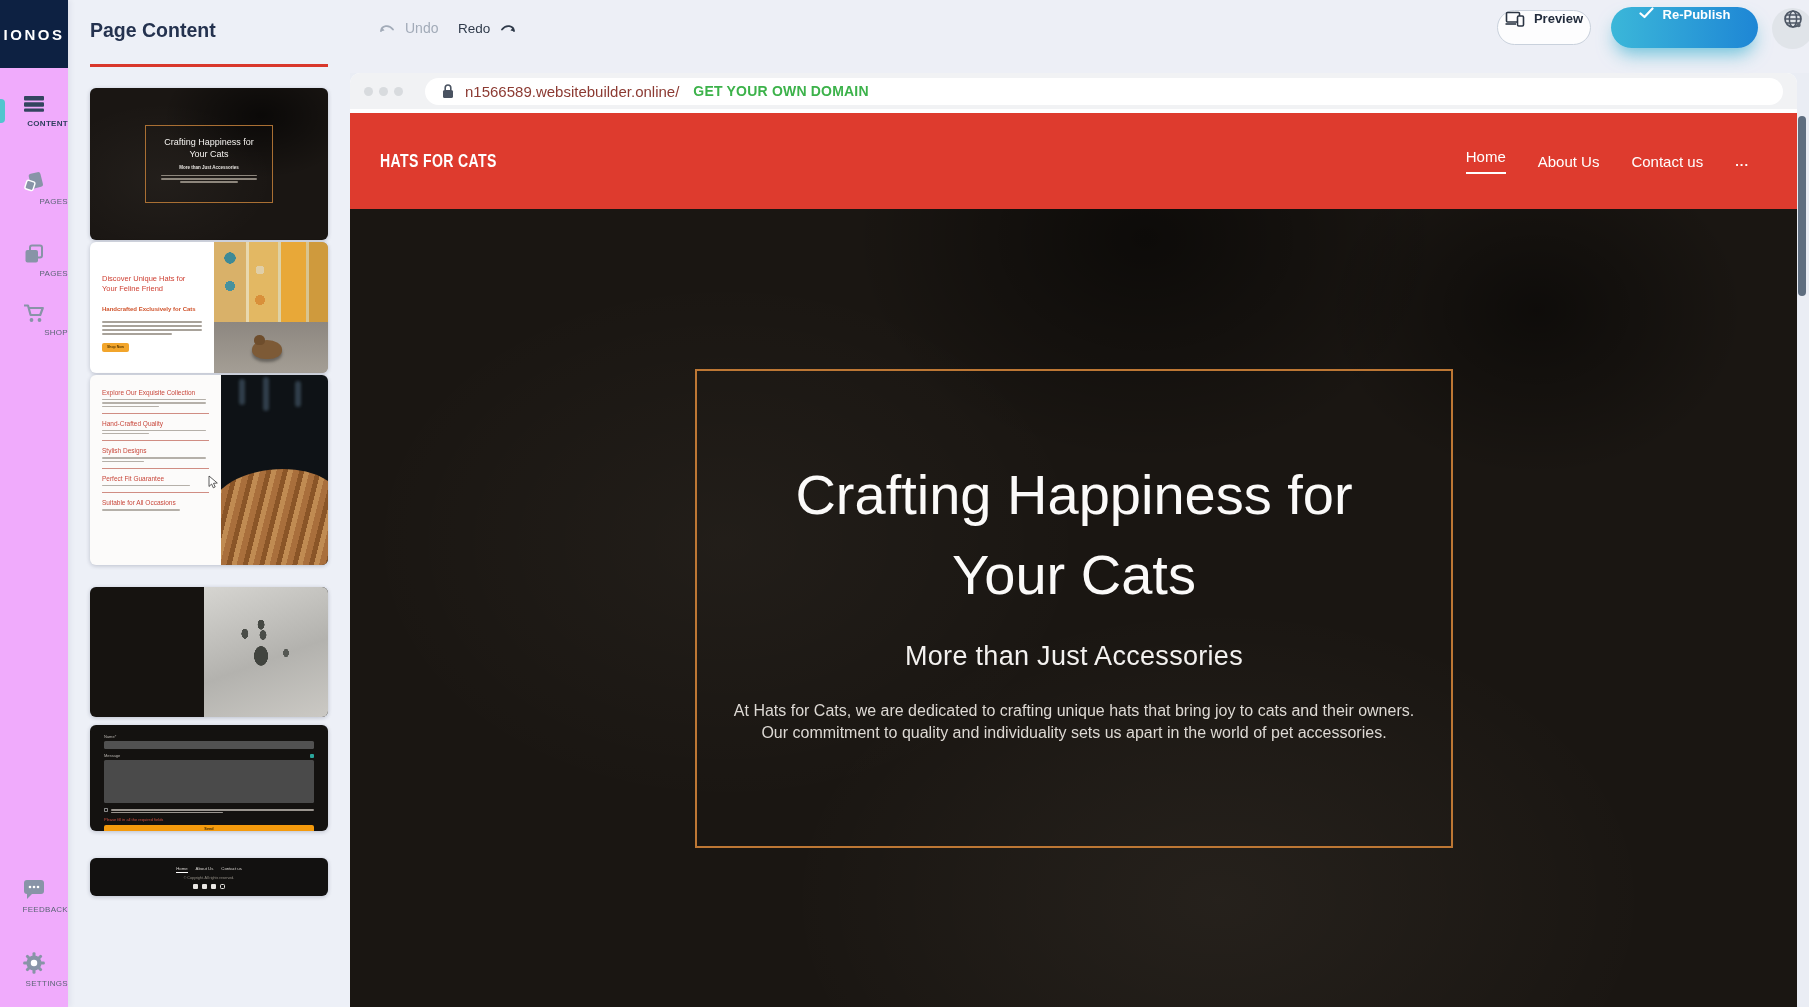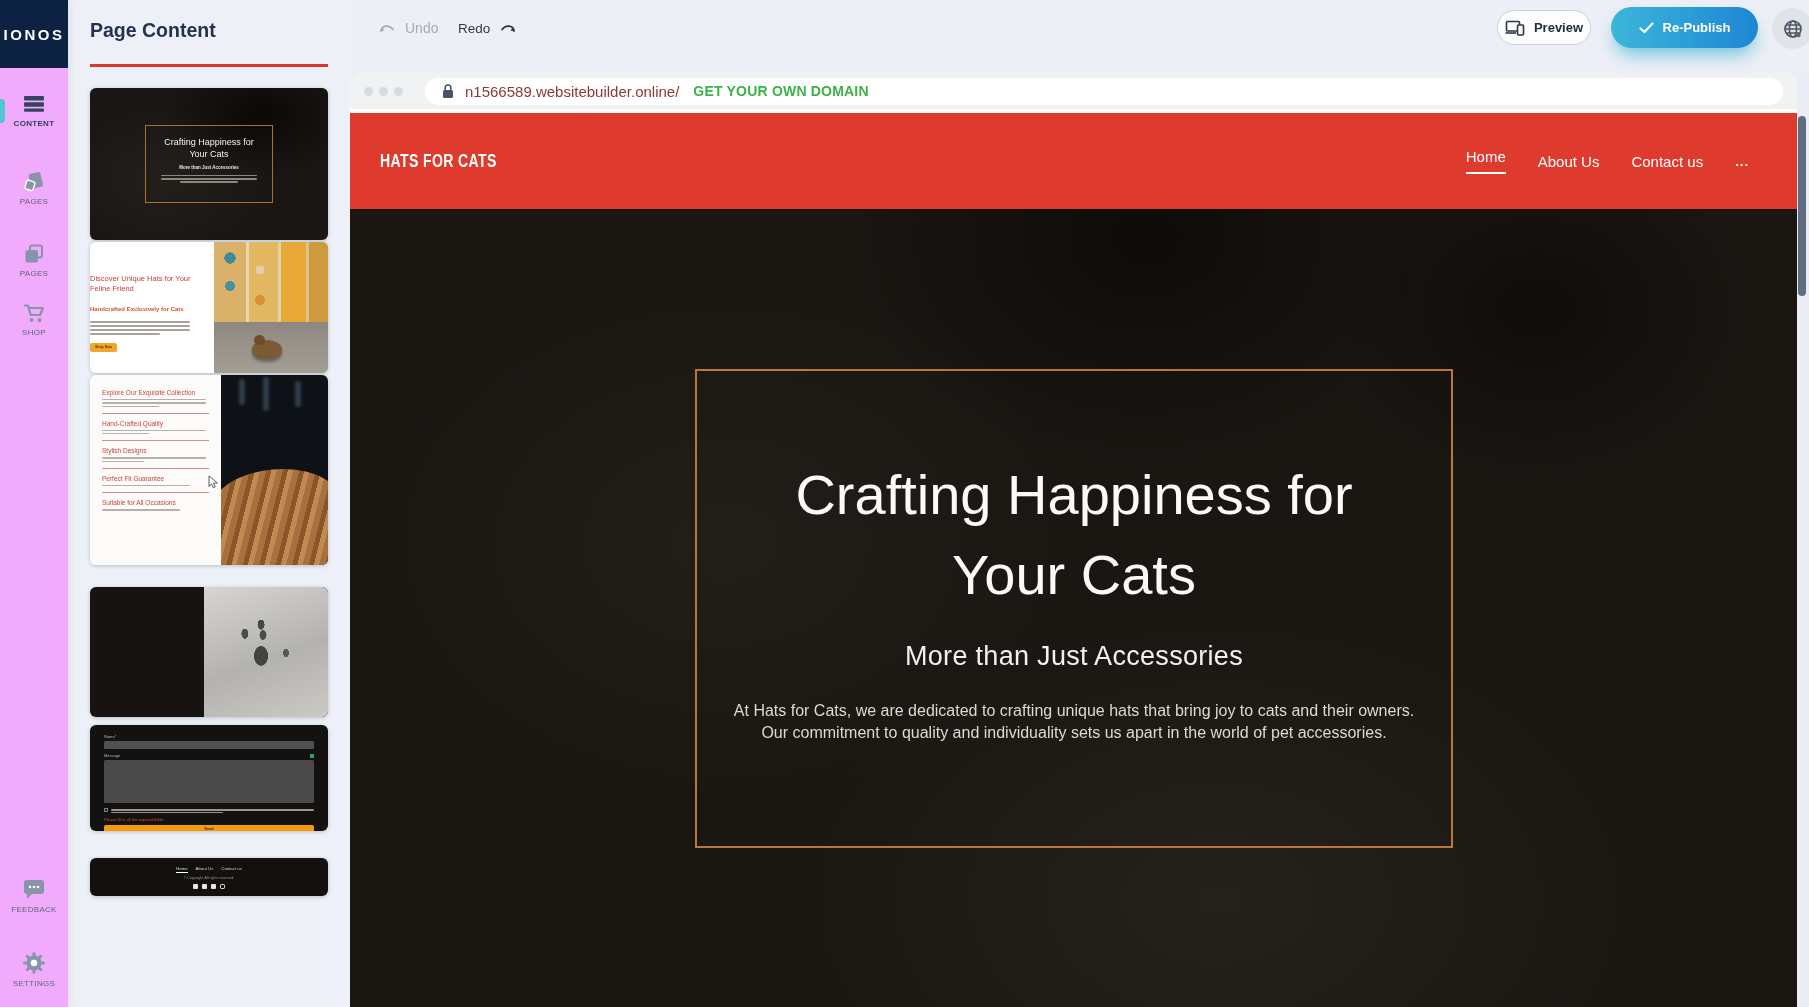--- a/index.html
+++ b/index.html
@@ -4,21 +4,21 @@
 <style>
   *{box-sizing:border-box;margin:0;padding:0}
   html,body{width:1809px;height:1007px;overflow:hidden}
   body{font-family:"Liberation Sans",sans-serif;background:#eaedf4;position:relative}
 
   
   .iconbar{position:absolute;left:0;top:0;width:68px;height:1007px;background:#f0abfc;
            box-shadow:2px 0 6px rgba(25,35,70,.07);z-index:30}
   .logo{width:68px;height:68px;background:#0d2142;color:#fff;display:flex;align-items:center;
         justify-content:center;font-weight:700;font-size:15px;letter-spacing:2.5px;overflow:hidden}
-  .nav-item{position:absolute;width:68px;text-align:center;cursor:pointer}
+  .nav-item{position:absolute;width:68px;text-align:right;cursor:pointer}
   .nav-item .lbl{display:block;font-size:8px;letter-spacing:.3px;color:#5b6576;margin-top:3px}
   .nav-item.active .lbl{color:#2e3f5e;font-weight:700}
   .active-nub{position:absolute;left:0;top:99px;width:5px;height:24px;background:#52c5cf;
               border-radius:0 4px 4px 0}
 
   
   .panel{position:absolute;left:68px;top:0;width:282px;height:1007px;background:#edf0f7;z-index:20}
   .panel-title{position:absolute;left:22px;top:19px;font-size:19.5px;font-weight:700;color:#24324f}
   .panel-rule{position:absolute;left:22px;right:22px;top:64px;border-top:3px solid #d9372b}
   .thumbs{position:absolute;left:22px;top:88px;width:238px}
@@ -31,21 +31,21 @@
       radial-gradient(160px 110px at 30% 60%,rgba(255,240,220,.04),transparent 70%),#1a1613;margin-bottom:2px}
   .t1-box{position:absolute;left:55px;top:37px;width:128px;height:78px;border:1px solid #a96f33;
           text-align:center;padding-top:10px}
   .t1-title{color:#f4f2ef;font-size:9px;line-height:12px;font-weight:500}
   .t1-sub{color:#e8e5e1;font-size:4.5px;font-weight:700;margin-top:5px}
   .t1-bars{width:96px;margin:5px auto 0}
   .t1-bars .bar{background:#8d867c;height:1.4px;margin-top:1.8px}
 
   
   .t2{height:131px;background:#fff;margin-bottom:2px}
-  .t2-left{position:absolute;left:0;top:0;width:116px;height:100%;padding:32px 10px 0 0}
+  .t2-left{position:absolute;left:0;top:0;width:116px;height:100%;padding:32px 10px 0 12px}
   .t2-head{color:#cf4033;font-size:7.5px;line-height:9.5px;font-weight:500}
   .t2-subhead{color:#d0542d;font-size:6px;font-weight:600;margin-top:13px}
   .t2-bars{margin-top:9px;width:100px}
   .t2-btn{margin-top:8px;width:27px;height:9px;background:#f2a52b;border-radius:2px;color:#5c3a00;
           font-size:3.5px;display:flex;align-items:center;justify-content:center;font-weight:700}
   .t2-photo{position:absolute;right:0;top:0;width:114px;height:100%;background:#9b958c;overflow:hidden}
   .t2-posters{position:absolute;left:0;top:0;width:114px;height:80px;
      background:
        radial-gradient(circle 9px at 16px 16px,#3e8a96 62%,transparent 64%),
        radial-gradient(circle 8px at 16px 44px,#47929e 62%,transparent 64%),
@@ -111,21 +111,21 @@
   .t6-copy{font-size:3.6px;color:#979289}
   .t6-social{display:flex;gap:4px;margin-top:1px}
   .t6-sq{width:5px;height:5px;background:#e9e7e4;border-radius:1px}
   .t6-sq.outline{background:transparent;border:.8px solid #e9e7e4;border-radius:1.4px}
 
   
   .topbar{position:absolute;left:350px;top:0;width:1459px;height:73px;background:#edeff6;z-index:10}
   .hist{position:absolute;top:15px;display:flex;align-items:center;gap:8px;height:26px;cursor:pointer}
   .undo{left:27px;color:#a2abb8;font-size:14px}
   .redo{left:108px;color:#2f3a4a;font-size:13.5px;font-weight:400}
-  .pill-btn{position:absolute;display:flex;align-items:center;justify-content:center;gap:9px;cursor:pointer}
+  .pill-btn{position:absolute;display:flex;justify-content:center;gap:9px;cursor:pointer}
   .preview{left:1147px;top:10px;width:94px;height:35px;border:1px solid #c9d1dc;border-radius:18px;
            background:#fdfdfe;font-size:13px;font-weight:700;color:#232d3d}
   .republish{left:1261px;top:7px;width:147px;height:41px;border-radius:21px;color:#fff;font-size:13px;
            font-weight:700;background:linear-gradient(90deg,#3bb7d9,#1e86d5);
            box-shadow:0 10px 18px -4px rgba(41,170,205,.65)}
   .globe{left:1422px;top:8px;width:41px;height:41px;border-radius:50%;background:#e0e4e9}
 
   
   .card{position:absolute;left:350px;top:73px;width:1447px;height:934px;background:#fff;
         border-radius:10px 10px 0 0;overflow:hidden;z-index:5}

